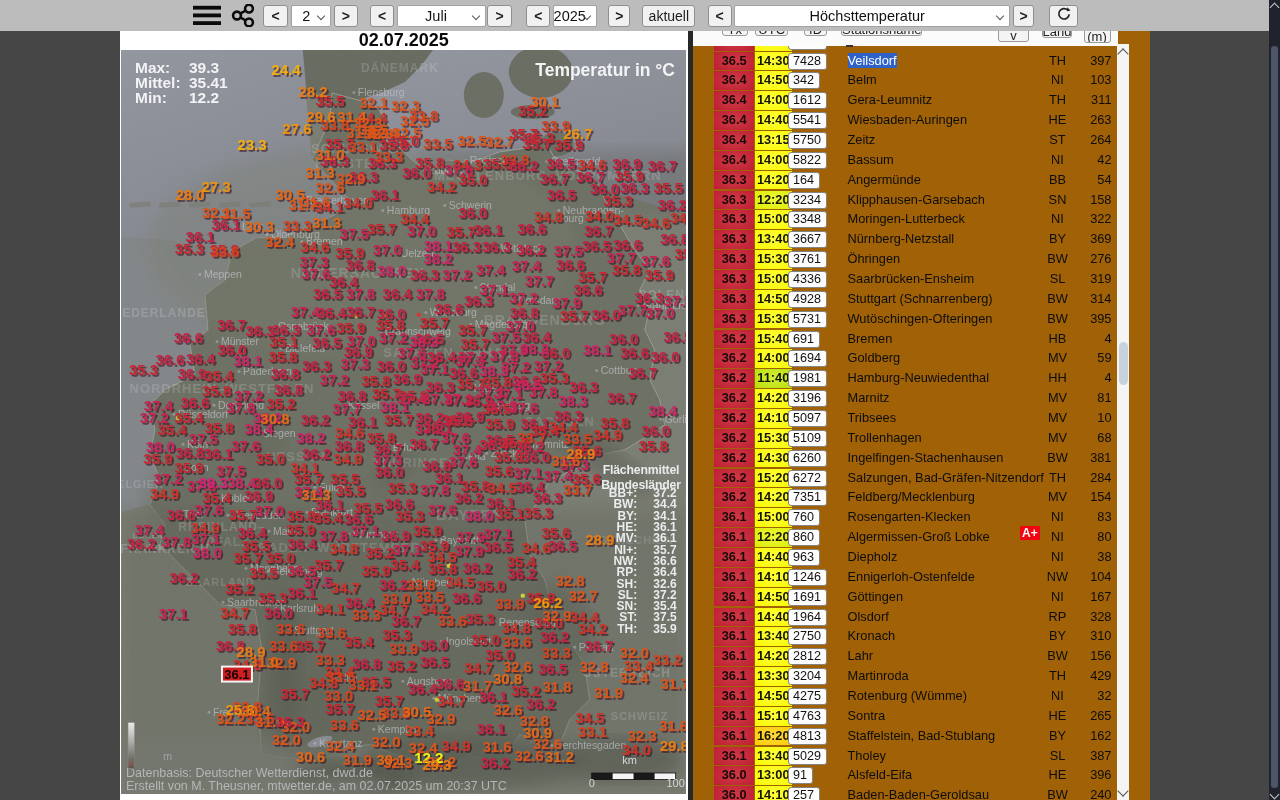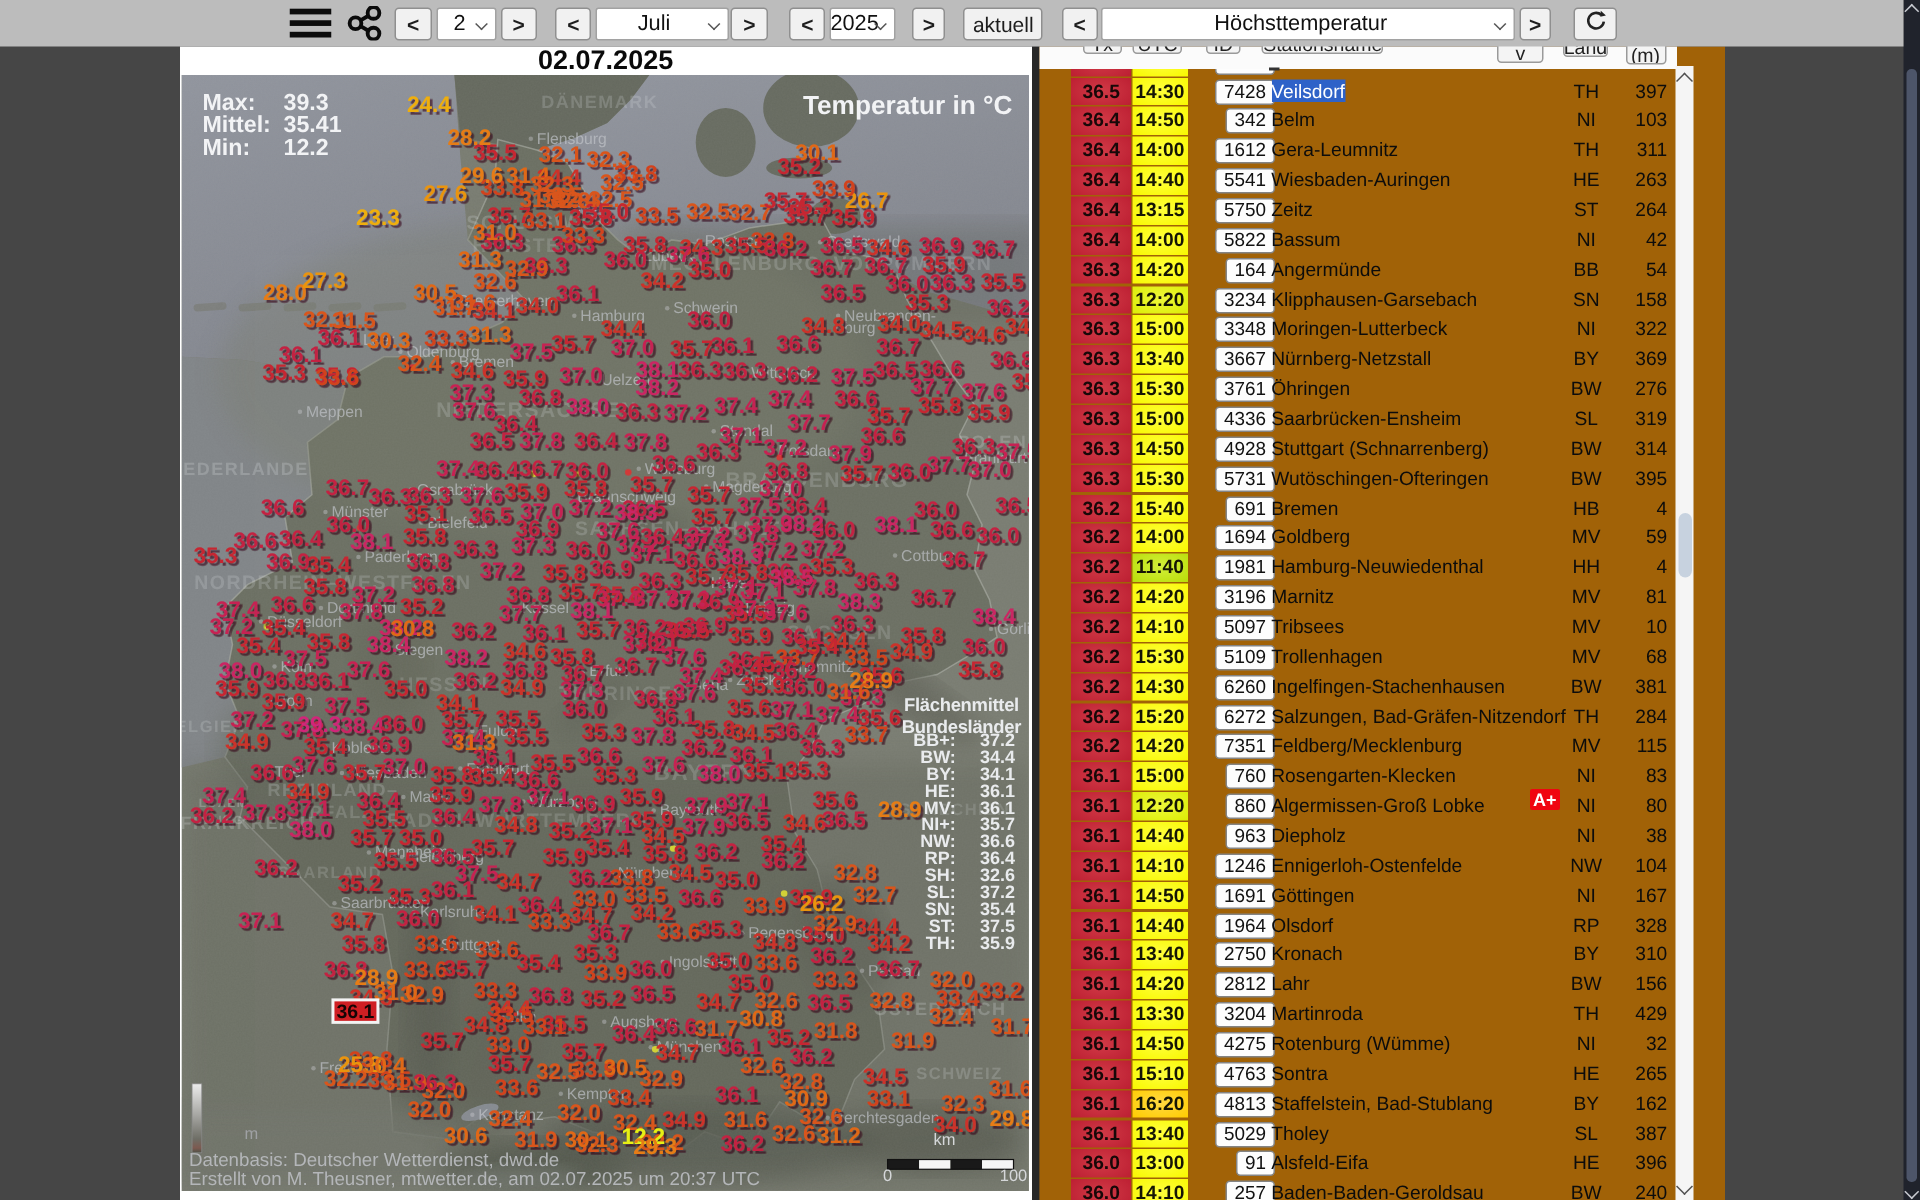--- a/index.html
+++ b/index.html
@@ -15,21 +15,21 @@
 #divider{position:absolute;left:688px;top:31px;width:4.5px;height:769px;background:#282828}
 #tablepanel{position:absolute;left:692.5px;top:31px;width:457px;height:769px;background:#a16207;overflow:hidden}
 .hbtn{position:absolute;height:22px;background:#f4f4f4;border:1px solid #9a9a9a;border-radius:3px;z-index:6;
  font-size:13px;color:#222;text-align:center;line-height:30px;overflow:hidden}
 #hmask{position:absolute;left:692.5px;top:31px;width:425px;height:14.6px;background:#fbfbfb;z-index:5}
 .row{position:absolute;left:0;height:18.9px;width:457px;font-size:12.8px;color:#0c0c0c}
 .row>div{position:absolute;top:0;height:18.9px;line-height:18.9px}
 .tx{left:21.9px;width:39.5px;background:radial-gradient(ellipse 80% 100% at 50% 48%,#d13a46 0%,#bb1d31 85%);
  font-weight:bold;text-align:center;color:#180808}
 .utc{left:62px;width:37.5px;font-weight:bold;text-align:center;color:#151505}
-.idb{left:95px;width:62px;text-align:right}
+.idb{left:95px;width:62px;text-align:left}
 .idb span{display:inline-block;border:1.5px solid #848484;border-radius:3px;background:#fdfdfd;
  padding:0 4.5px;height:17px;line-height:15px;margin-top:1px;font-size:12.6px;color:#111}
 .stn{left:155px;width:330px;white-space:nowrap;font-size:12.8px}
 .sel{background:#2e62c8;color:#fff}
 .aplus{display:inline-block;background:#f00510;color:#fff;font-weight:bold;font-size:12px;border-radius:1.5px;
  padding:0 2.5px;height:14px;line-height:14px;position:absolute;left:172px;top:-2.2px}
 .lnd{left:345px;width:40px;text-align:center}
 .mh{left:385px;width:34px;text-align:right}
 .city{font-size:10.5px}
 #tsb{position:absolute;left:1117.3px;top:44px;width:12px;height:756px;background:#f5f5f5;z-index:7}
@@ -1017,21 +1017,21 @@
 <div class="stn">Salzungen, Bad-Gräfen-Nitzendorf</div>
 <div class="lnd">TH</div>
       <div class="mh">284</div>
 </div>
 <div class="row" style="top:457.4px">
 <div class="tx">36.2</div>
       <div class="utc" style="background:radial-gradient(ellipse at 50% 45%, #ffff3d, #f8f800)">14:20</div>
 <div class="idb"><span>7351</span></div>
 <div class="stn">Feldberg/Mecklenburg</div>
 <div class="lnd">MV</div>
-      <div class="mh">115</div>
+      <div class="mh">154</div>
 </div>
 <div class="row" style="top:477.2px">
 <div class="tx">36.1</div>
       <div class="utc" style="background:radial-gradient(ellipse at 50% 45%, #ffff3d, #f8f800)">15:00</div>
 <div class="idb"><span>760</span></div>
 <div class="stn">Rosengarten-Klecken</div>
 <div class="lnd">NI</div>
       <div class="mh">83</div>
 </div>
 <div class="row" style="top:497.1px">

